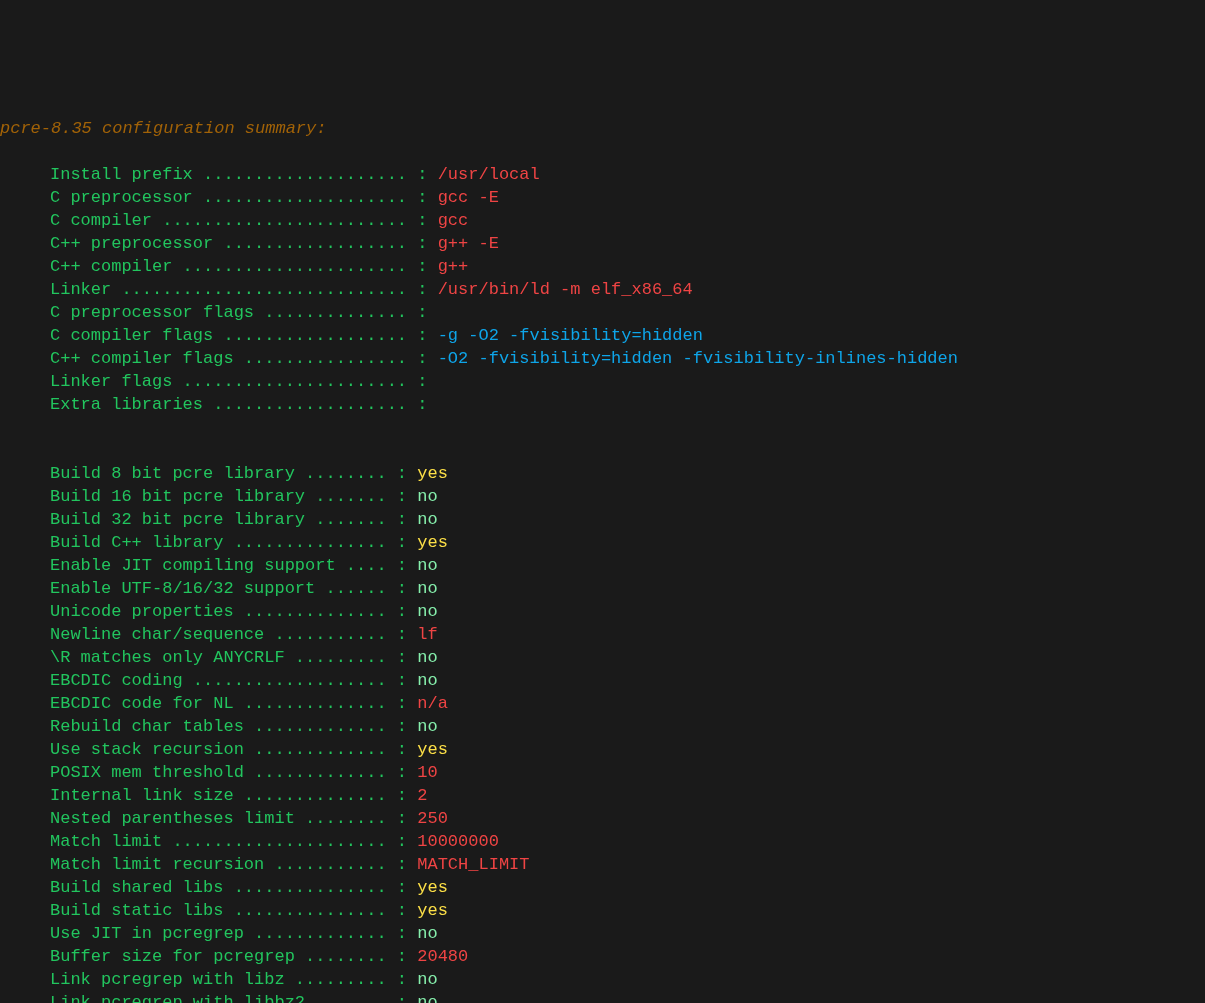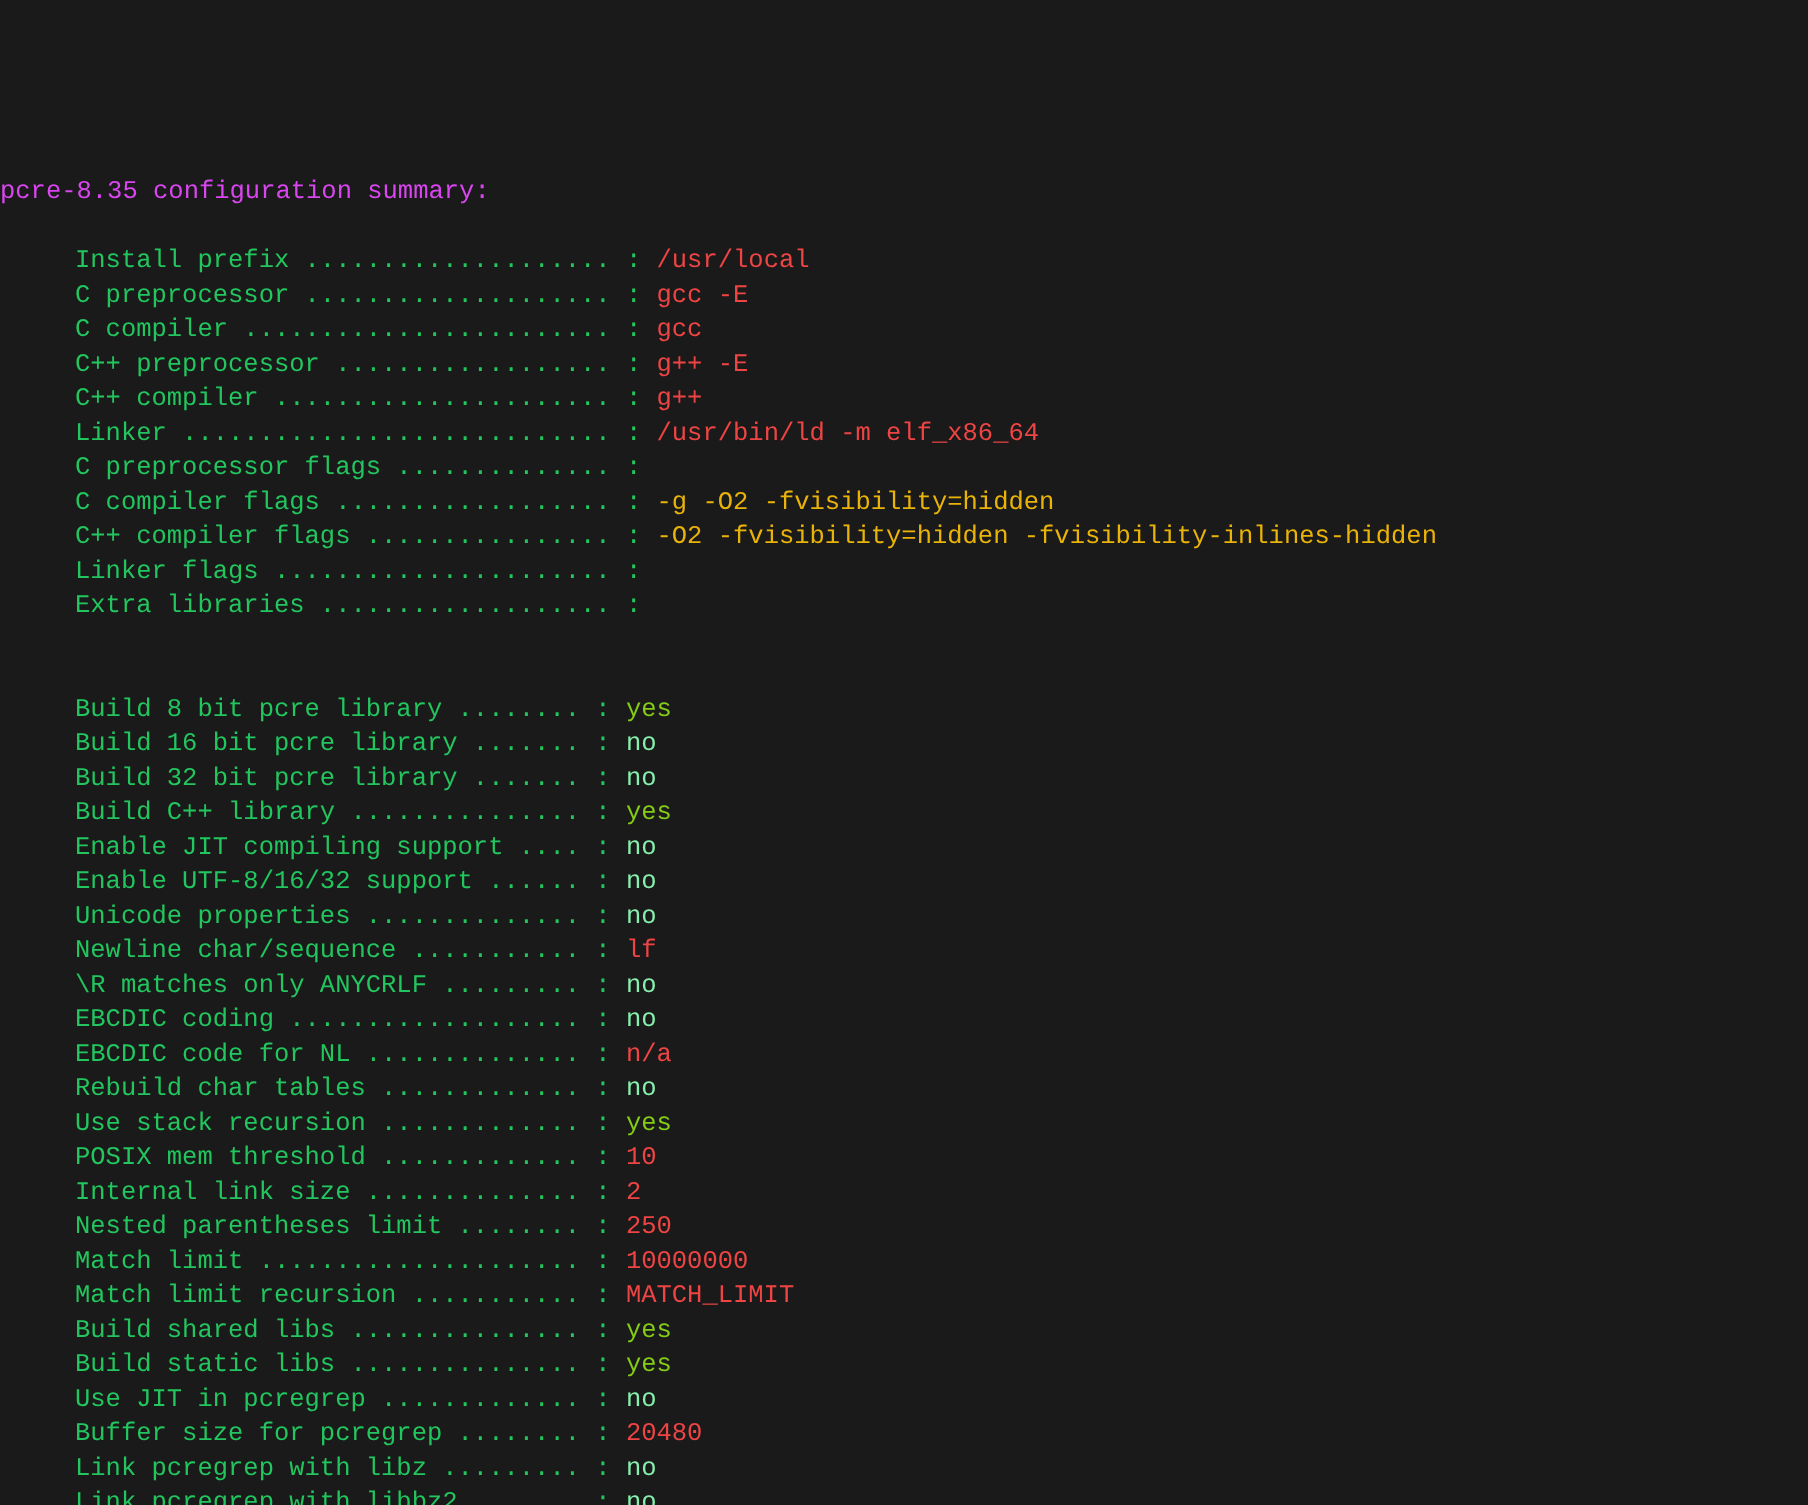--- a/index.html
+++ b/index.html
@@ -10,39 +10,40 @@
     body {
       background-color: #1a1a1a;
       color: #d8d8d8;
       font-family: 'Consolas', 'Courier New', monospace;
       font-size: 17px;
       line-height: 23px;
       white-space: pre;
       padding: 2px 0;
     }
     .header {
-      color: #d946ef;
+      color: #a16207;
+      font-style: italic;
     }
     .line {
       display: block;
     }
     .indent {
       padding-left: 50px;
     }
     .label {
       color: #22c55e;
     }
     .value-opt {
-      color: #eab308;
+      color: #0ea5e9;
     }
     .value-text {
       color: #ef4444;
     }
     .yes {
-      color: #84cc16;
+      color: #fde047;
     }
     .no {
       color: #86efac;
     }
   </style>
 </head>
 <body>
 
 
 

